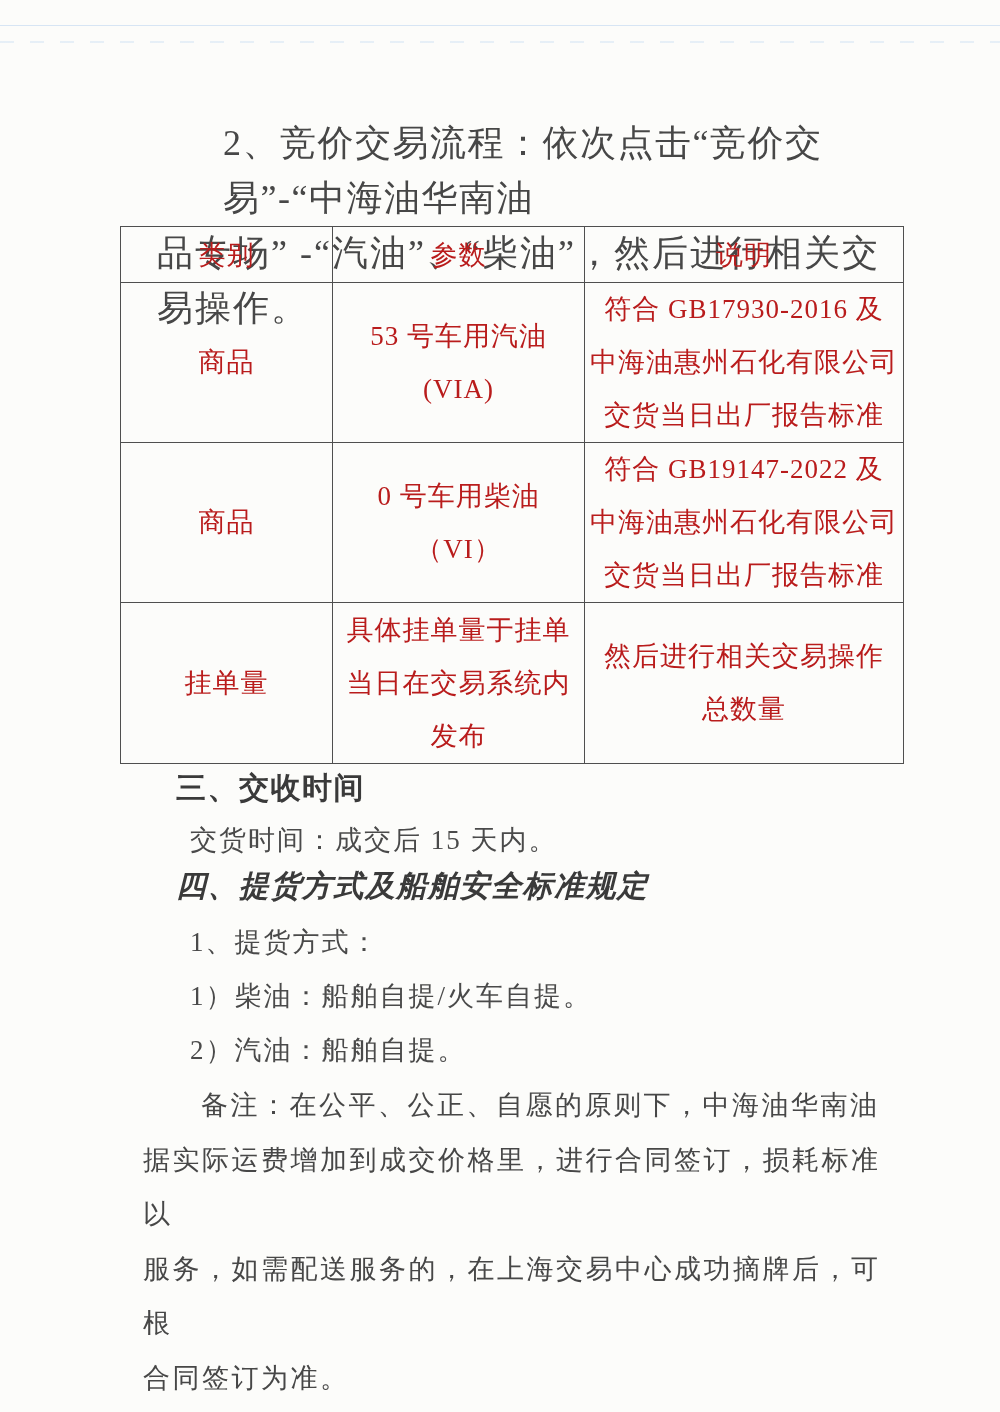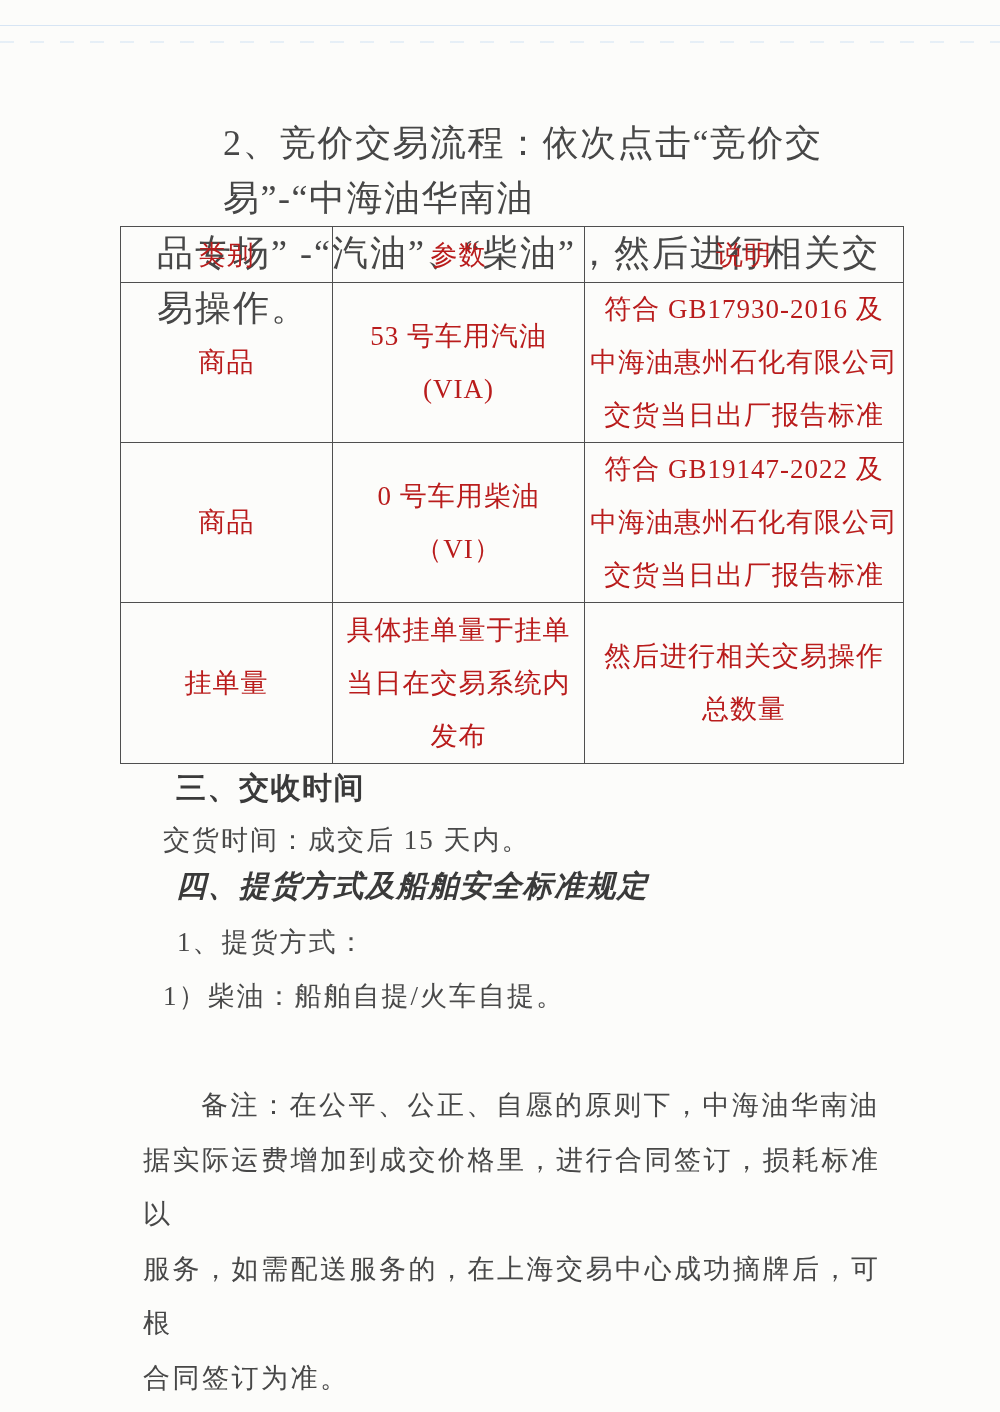--- a/index.html
+++ b/index.html
@@ -82,21 +82,21 @@
     left: 176px;
     font-family: "Liberation Sans", "DejaVu Sans", sans-serif;
     font-weight: bold;
     font-size: 30px;
     color: #3a3a3a;
     letter-spacing: 1.5px;
     margin: 0;
   }
   .bodyline {
     position: absolute;
-    left: 163px;
+    left: 190px;
     font-size: 27px;
     color: #4a4a4a;
     letter-spacing: 2px;
     margin: 0;
   }
   .note {
     position: absolute;
     left: 143px;
     top: 1078px;
     width: 740px;
@@ -154,22 +154,23 @@
       <td><span class="cell-multiline">然后进行相关交易操作
 总数量</span></td>
     </tr>
   </tbody>
     </table>
 
   <h3 class="heading" style="top: 768px;">三、交收时间</h3>
   <p class="bodyline" style="top: 822px;">交货时间：成交后 15 天内。</p>
 
   <h3 class="heading" style="top: 866px; font-style: italic;">四、提货方式及船舶安全标准规定</h3>
-  <p class="bodyline" style="top: 924px; margin-left: 14px;">1、提货方式：</p>
+  <p class="bodyline" style="top: 924px;">1、提货方式：</p>
   <p class="bodyline" style="top: 978px; text-align: right;">1）柴油：船舶自提/火车自提。</p>
+  <p class="bodyline" style="top: 1032px;">2）汽油：船舶自提。</p>
 
   <div class="note">
     <div class="first">备注：在公平、公正、自愿的原则下，中海油华南油</div>
     <div>据实际运费增加到成交价格里，进行合同签订，损耗标准以</div>
     <div>服务，如需配送服务的，在上海交易中心成功摘牌后，可根</div>
     <div>合同签订为准。</div>
   </div>
 
 </div>
 

